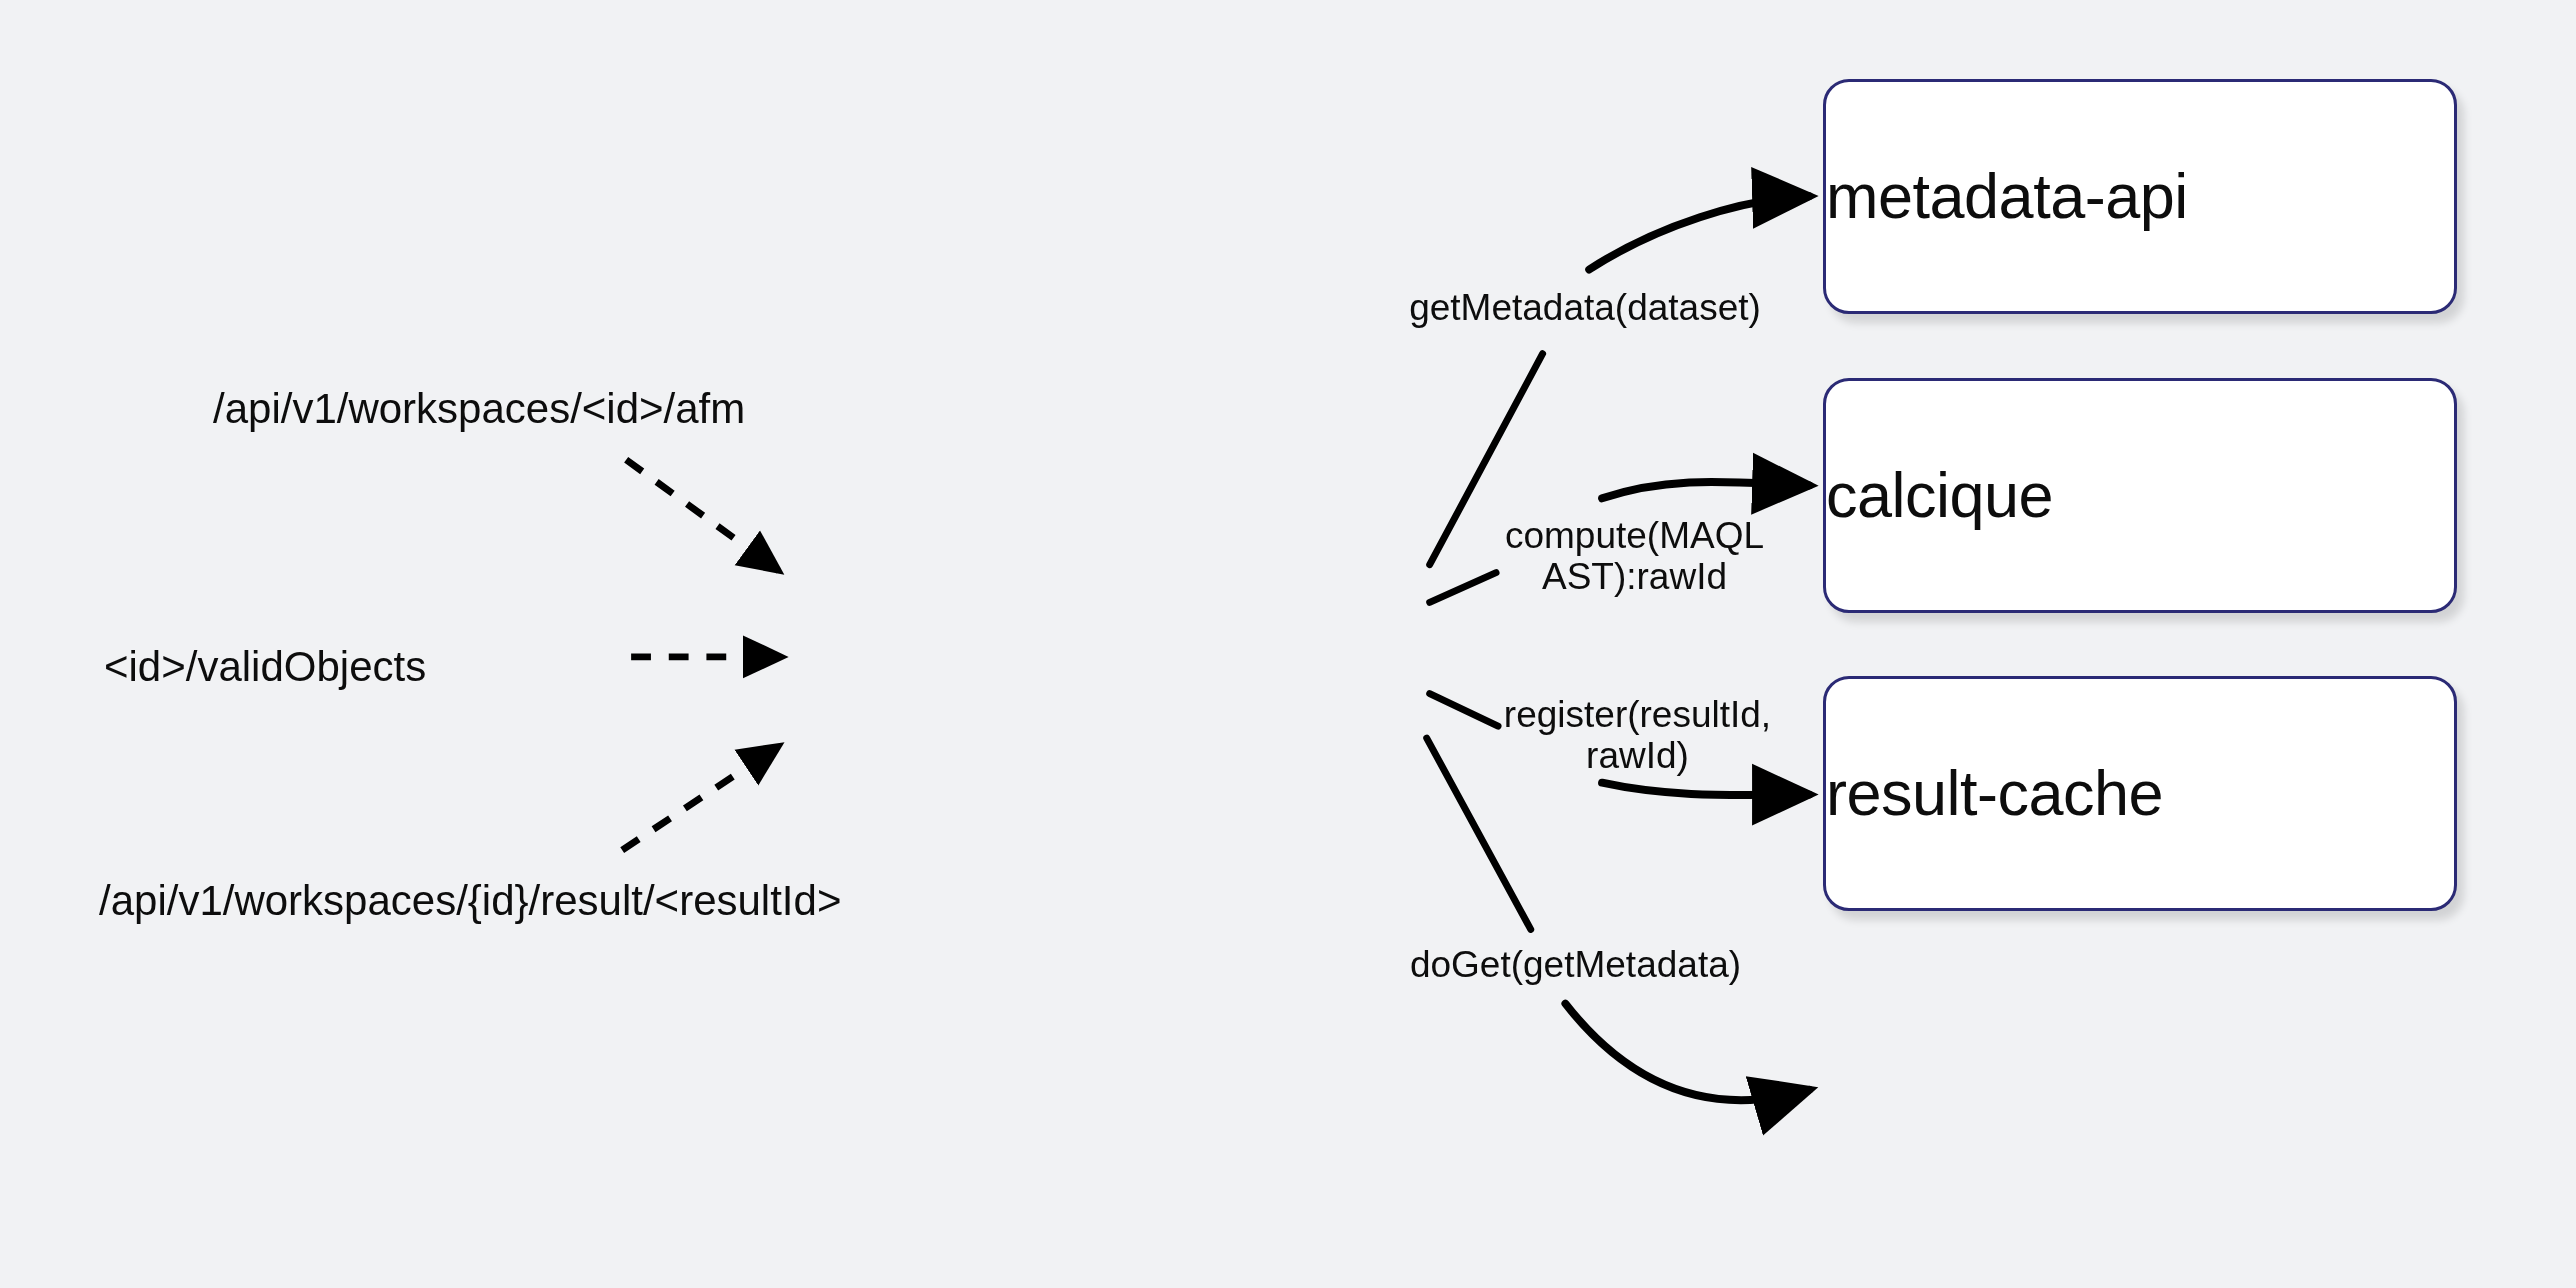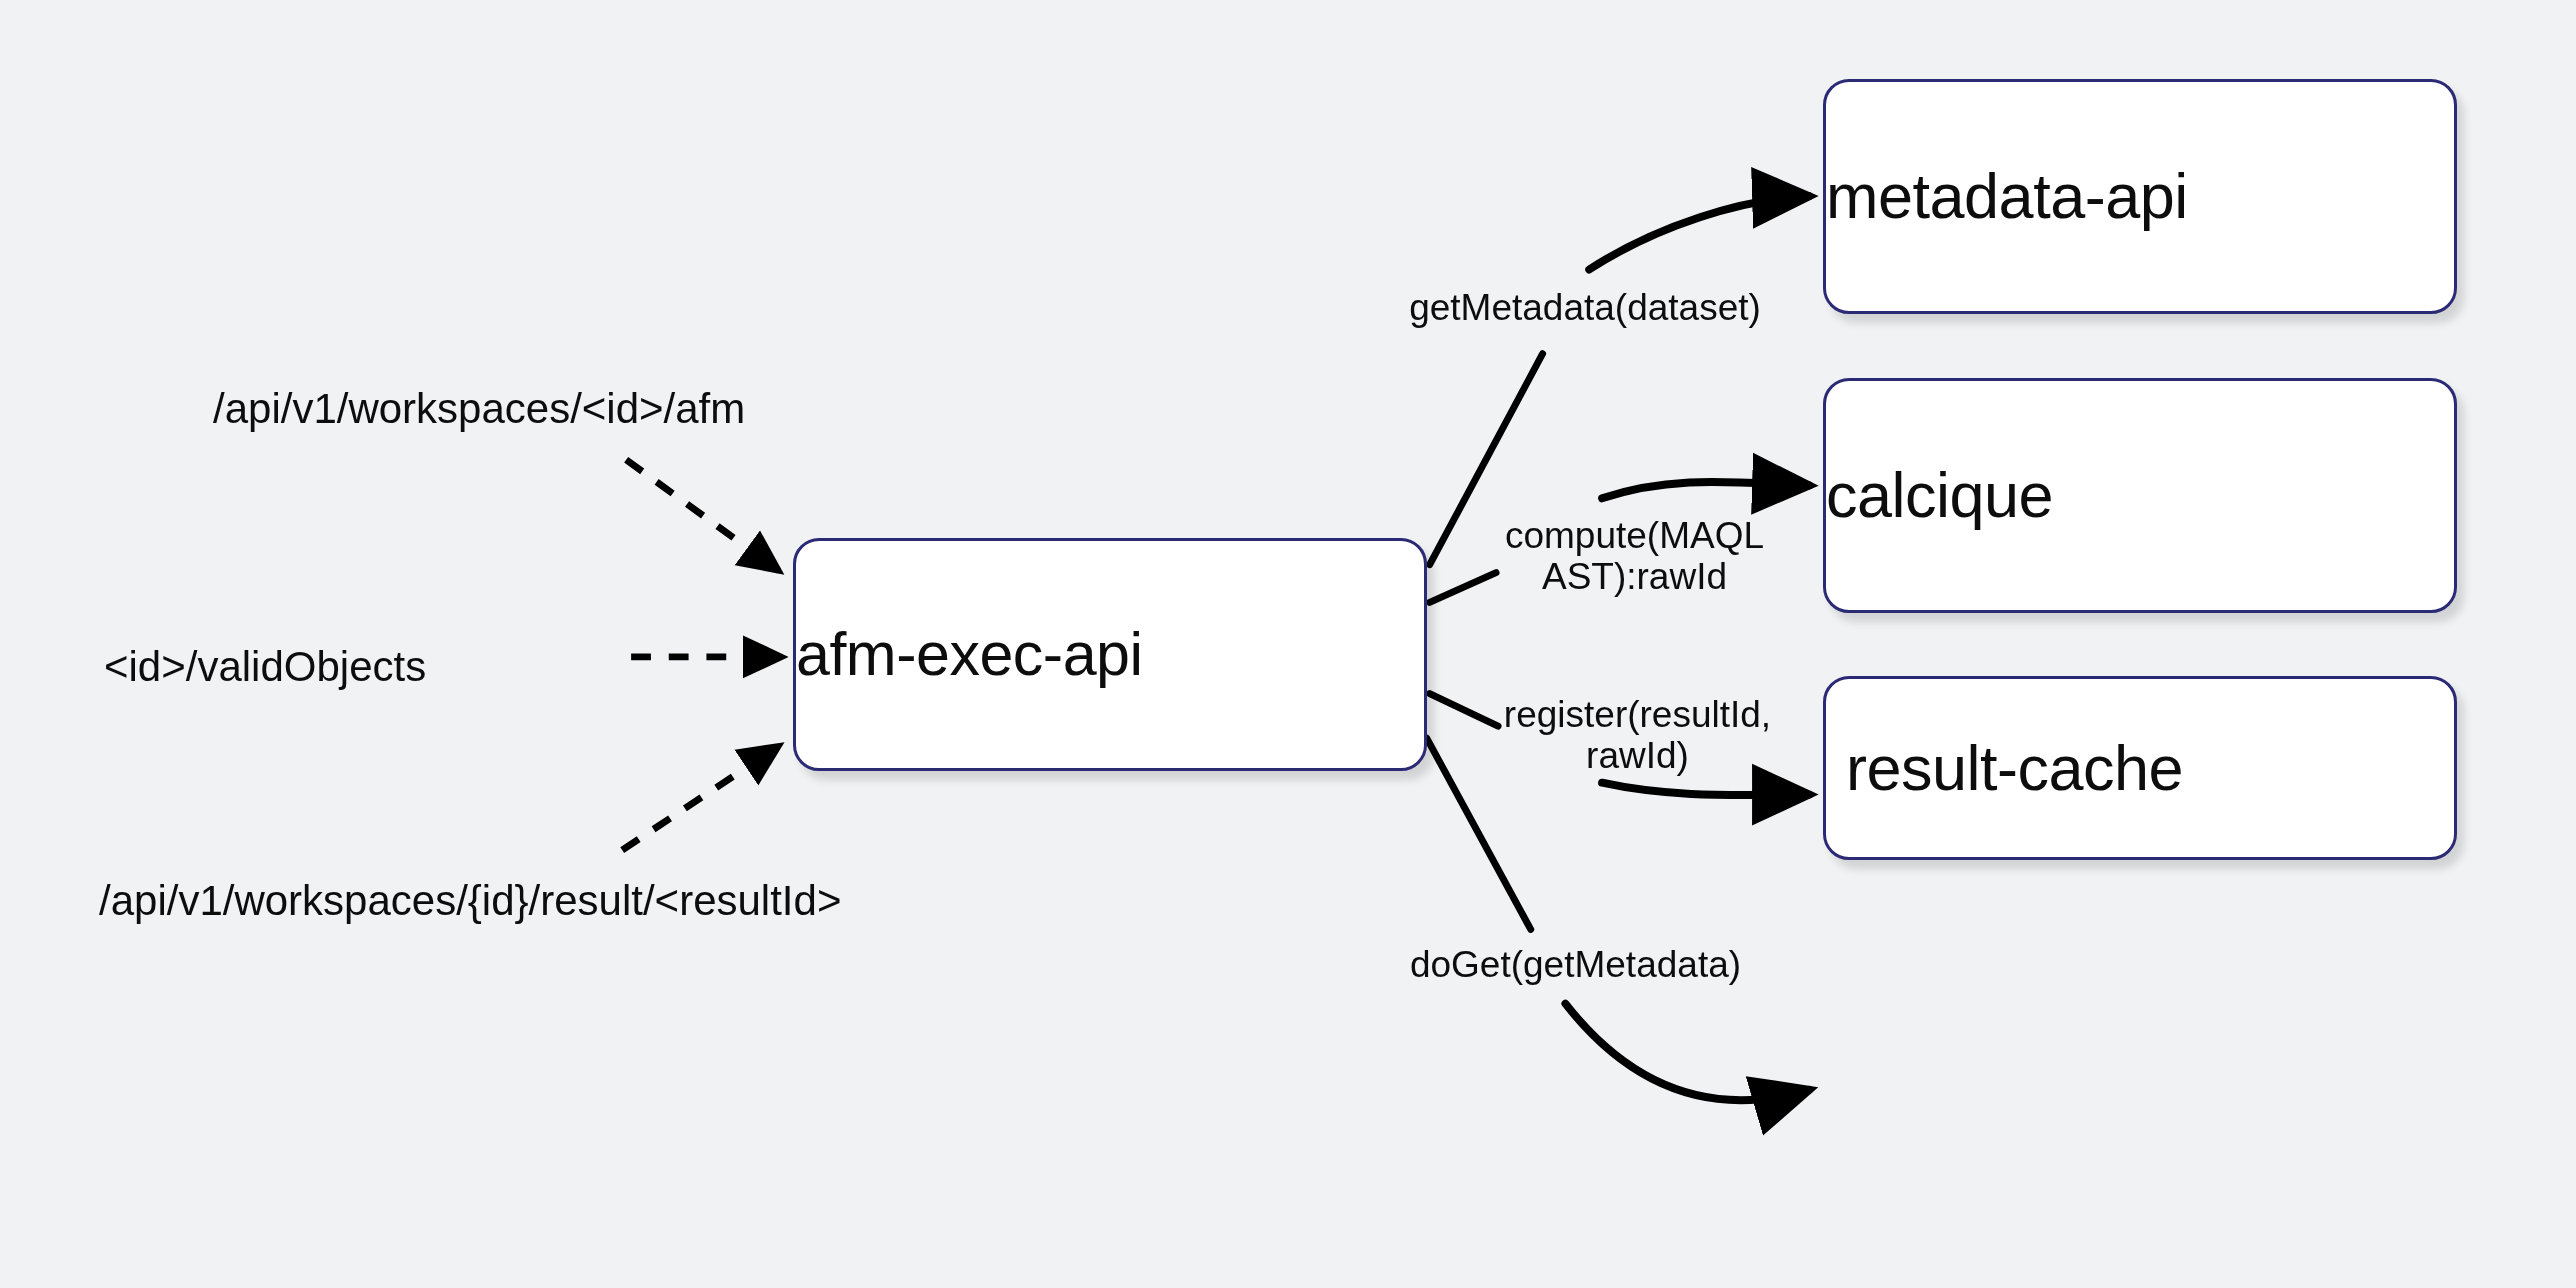--- a/index.html
+++ b/index.html
@@ -121,31 +121,28 @@
   <div class="path-label" style="left:99px; top:876px; width:981px;">/api/v1/workspaces/{id}/result/&lt;resultId&gt;</div>
 
   <div class="edge-label call-label" style="left:1367px; top:287px; width:436px;">getMetadata(dataset)</div>
 
   <div class="edge-label call-label" style="left:1476px; top:515px; width:317px;"><span>compute(MAQL</span><br><span>AST):rawId</span></div>
 
   <div class="edge-label call-label" style="left:1474px; top:694px; width:327px;"><span>register(resultId,</span><br><span>rawId)</span></div>
 
   <div class="edge-label call-label" style="left:1397px; top:944px; width:357px;">doGet(getMetadata)</div>
 
-  <div class="node center" style="left:793px; top:538px; width:634px; height:233px;">
-    <span class="node-label">afm-exec-api</span>
-  </div>
 
   <div class="node" style="left:1823px; top:79px; width:634px; height:235px;">
     <span class="node-label">metadata-api</span>
   </div>
 
   <div class="node" style="left:1823px; top:378px; width:634px; height:235px;">
     <span class="node-label">calcique</span>
   </div>
 
-  <div class="node" style="left:1823px; top:676px; width:634px; height:184px;padding-left:20px;">
+  <div class="node" style="left:1823px; top:676px; width:634px; height:235px;">
     <span class="node-label">result-cache</span>
   </div>
 
 
 </div>
 
 
 </body></html>

